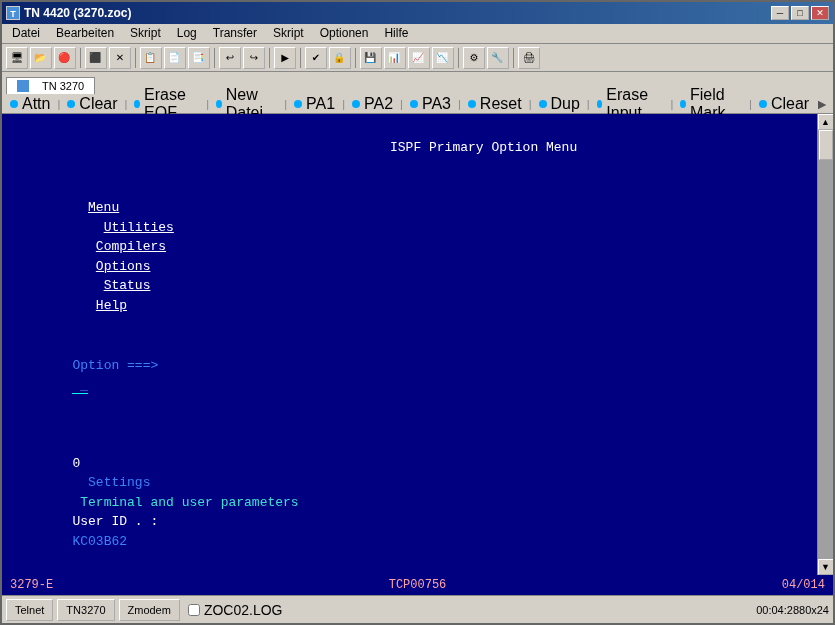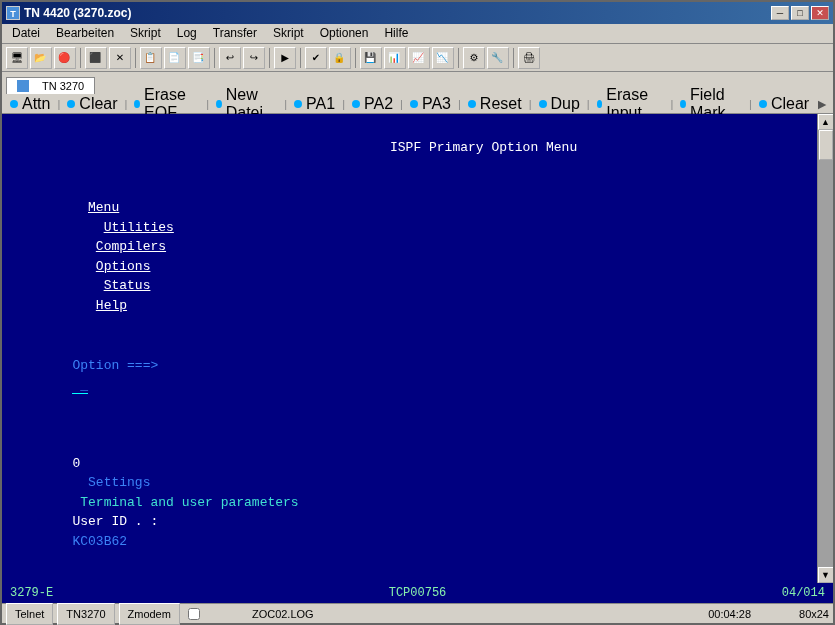--- a/index.html
+++ b/index.html
@@ -53,21 +53,21 @@
     .t-cyan { color: #3b82f6; }
     .t-turquoise { color: #40e0d0; }
 
     .term-line { white-space: pre; display: block; }
     .underline { text-decoration: underline; }
 
     
     .status-bar { background: #000080; color: #00ff00; height: 20px; display: flex; align-items: center; padding: 0 8px; font-family: 'Courier New', monospace; font-size: 12px; flex-shrink: 0; }
 
     
-    .taskbar { background: #d4d0c8; height: 20px; display: flex; align-items: center; padding: 0 4px; border-top: 1px solid #888; flex-shrink: 0; gap: 4px; }
+    .taskbar { background: #d4d0c8; height: 28px; display: flex; align-items: center; padding: 0 4px; border-top: 1px solid #888; flex-shrink: 0; gap: 4px; }
     .taskbar-item { background: #d4d0c8; border: 1px outset #fff; padding: 2px 8px; font-size: 11px; cursor: pointer; height: 22px; display: flex; align-items: center; gap: 4px; }
   </style>
 </head>
 <body>
 
 <div class="window">
 
   <div class="title-bar">
     <div class="title-bar-text">
       <span class="title-bar-icon">T</span>
@@ -234,38 +234,38 @@
 
     <div class="scrollbar-v">
       <div class="scroll-btn">▲</div>
       <div class="scroll-track">
         <div class="scroll-thumb"></div>
       </div>
       <div class="scroll-btn">▼</div>
     </div>
   </div>
 
-  <div class="status-bar" style="background:#000080; color:#86efac; height:20px; display:flex; align-items:center; padding:0 8px; font-family:'Courier New',monospace; font-size:12px; justify-content:space-between;">
+  <div class="status-bar" style="background:#000080; color:#fca5a5; height:20px; display:flex; align-items:center; padding:0 8px; font-family:'Courier New',monospace; font-size:12px; justify-content:space-between;">
     <span>3279-E</span>
     <span>TCP00756</span>
     <span>04/014</span>
   </div>
 
   <div class="taskbar">
     <div class="taskbar-item">
       <span>Telnet</span>
     </div>
     <div class="taskbar-item">
       <span>TN3270</span>
     </div>
     <div class="taskbar-item">
       <span>Zmodem</span>
     </div>
     <div style="display:flex; align-items:center; gap:4px; margin-left:4px;">
       <input type="checkbox" style="width: 12px; height: 12px;">
-      <span style="font-size:11px;margin-left:48px;">ZOC02.LOG</span>
-    </div>
-    <div style="margin-left:auto; display:flex; align-items:center; gap:8px;">
+      <span style="font-size:14px;">ZOC02.LOG</span>
+    </div>
+    <div style="margin-left:auto; display:flex; align-items:center; gap:0;">
       <span style="font-size:11px;">00:04:28</span>
-      <span style="font-size:11px;padding-left:40px;">80x24</span>
+      <span style="font-size:11px;">80x24</span>
     </div>
   </div>
 </div>
 
 </body></html>

